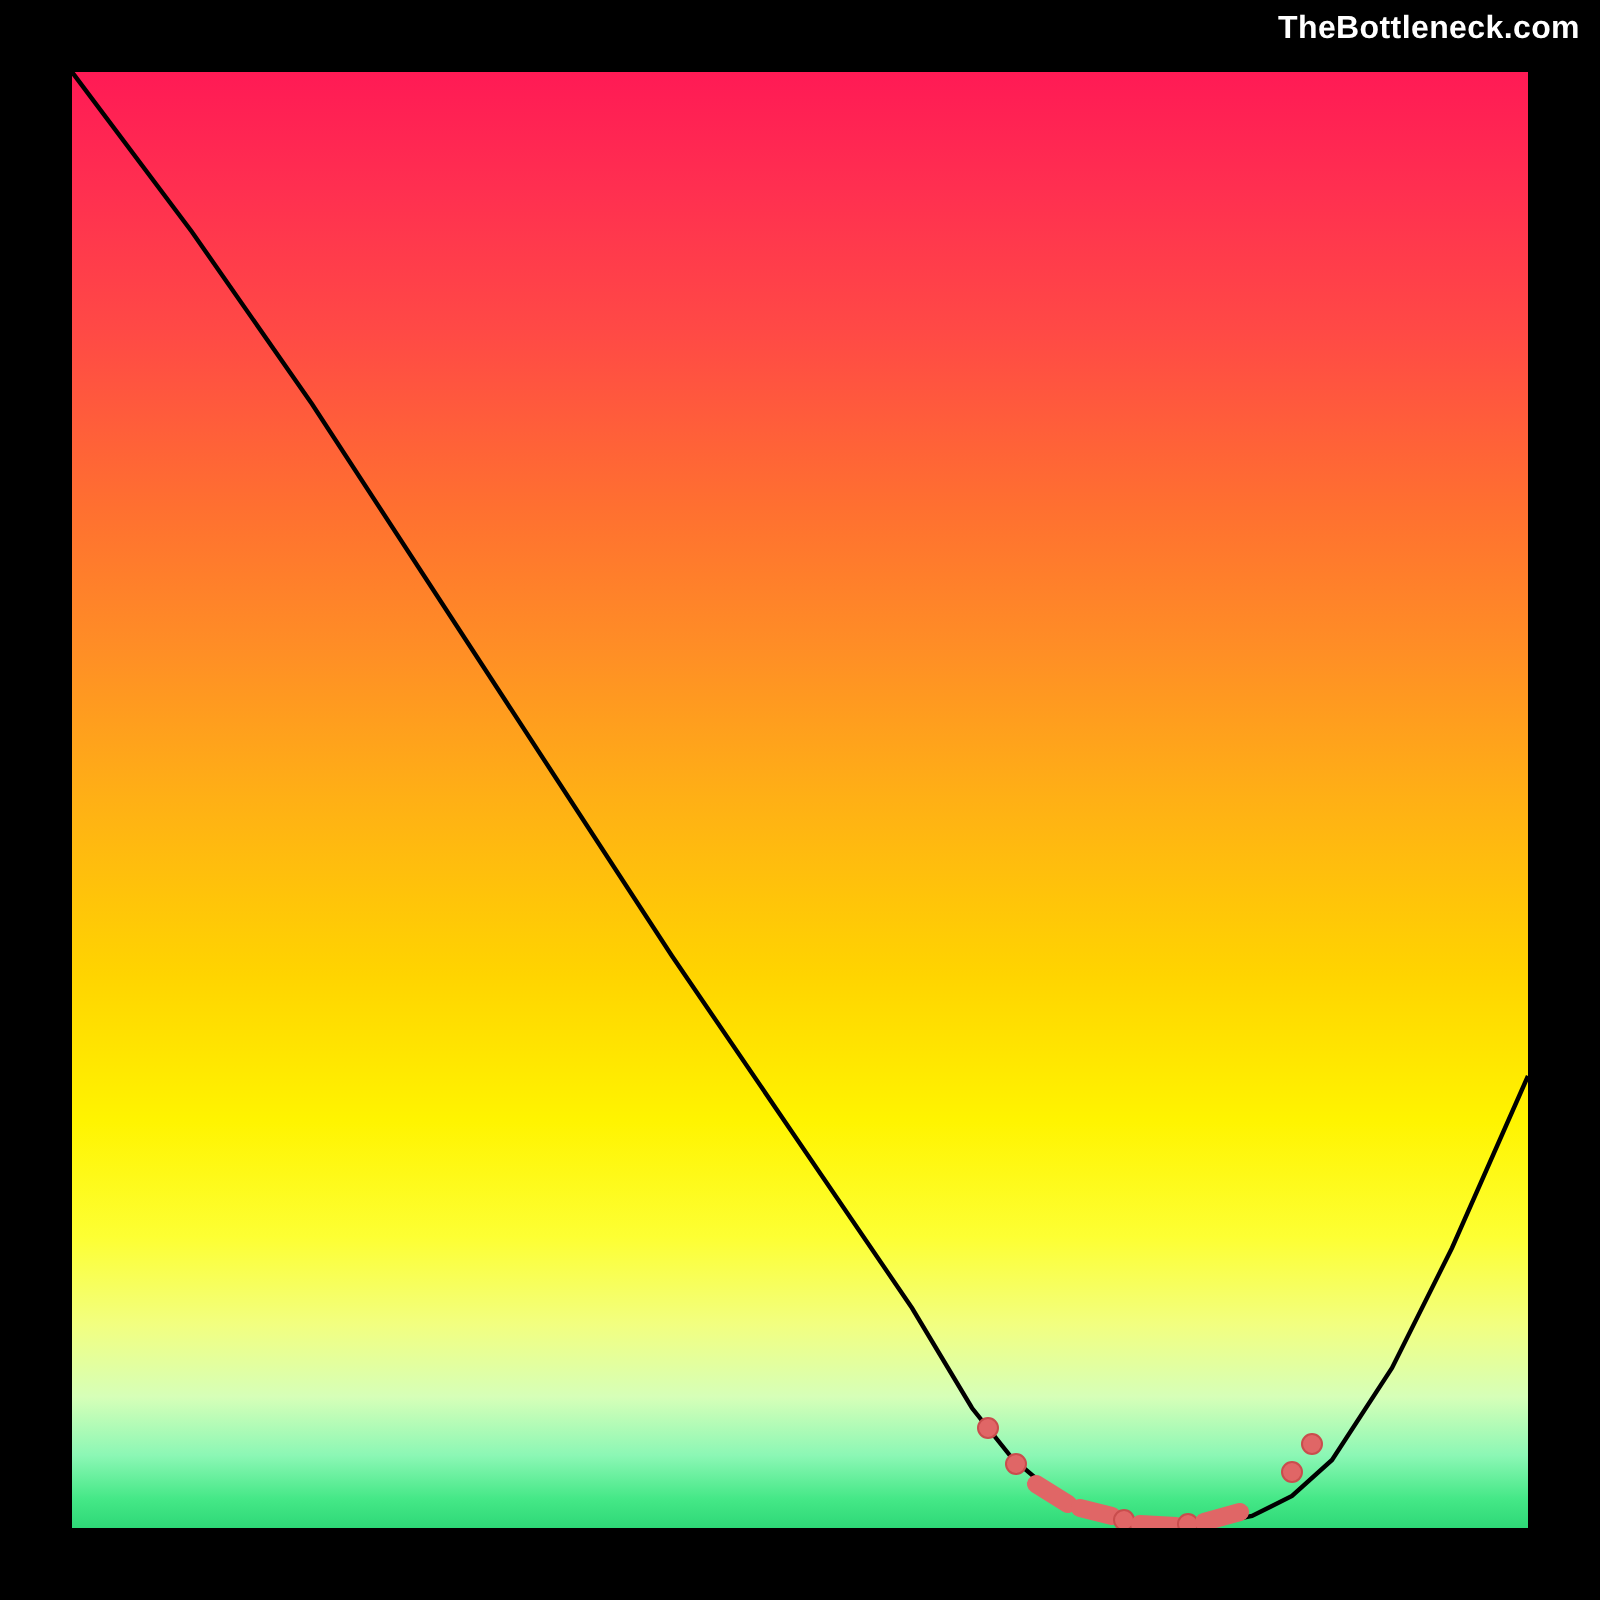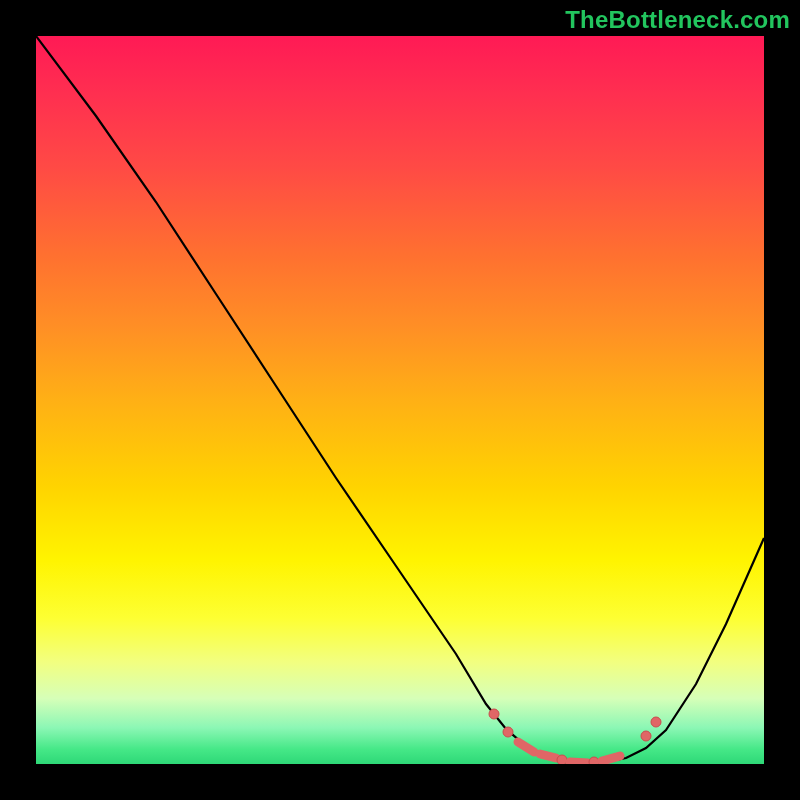--- a/index.html
+++ b/index.html
@@ -14,22 +14,22 @@
   .frame {
     position: relative;
     width: 800px;
     height: 800px;
     background: #000;
   }
   .watermark {
     position: absolute;
     top: 6px;
     right: 10px;
-    color: #22c55e;
-    font-size: 24px;
+    color: #ffffff;
+    font-size: 16px;
     font-weight: 600;
     letter-spacing: 0.2px;
     z-index: 40;
   }
   .plot-area {
     position: absolute;
     left: 36px;
     top: 36px;
     width: 728px;
     height: 728px;

